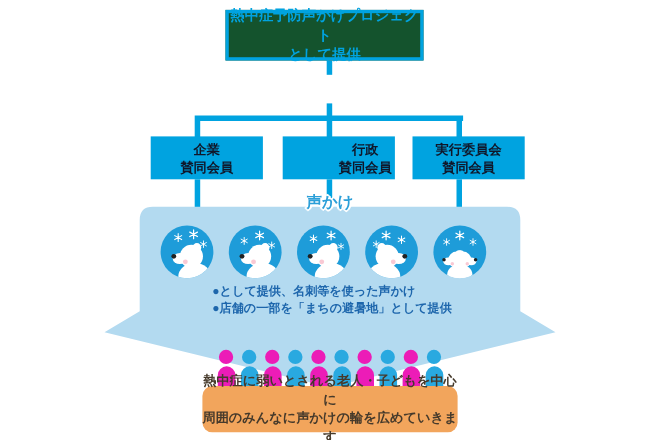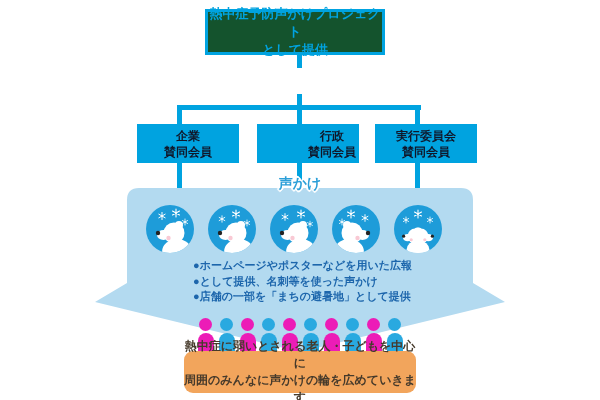--- a/index.html
+++ b/index.html
@@ -130,21 +130,20 @@
   </svg>
   <svg class="bear" id="bear-4" viewBox="0 0 48 48">
     <use href="#flakeDef" transform="translate(24 9)"></use>
     <use href="#flakeDef" transform="translate(12 15) scale(0.75)"></use>
     <use href="#flakeDef" transform="translate(36 15) scale(0.75)"></use>
     <use href="#bearDef" transform="translate(1 11) scale(0.72)"></use>
     <use href="#bearDef" transform="translate(47 11) scale(-0.72 0.72)"></use>
   </svg>
 
   <div class="bullets">
-    <div>●ホームページやポスターなどを用いた広報</div>
     <div>●として提供、名刺等を使った声かけ</div>
     <div>●店舗の一部を「まちの避暑地」として提供</div>
   </div>
 
   <div id="audience-row">
       <div class="person">
         <div class="p-head" style="background: rgb(236, 28, 183);"></div>
         <div class="p-body" style="background: rgb(236, 28, 183);"></div>
       </div>
       <div class="person">

